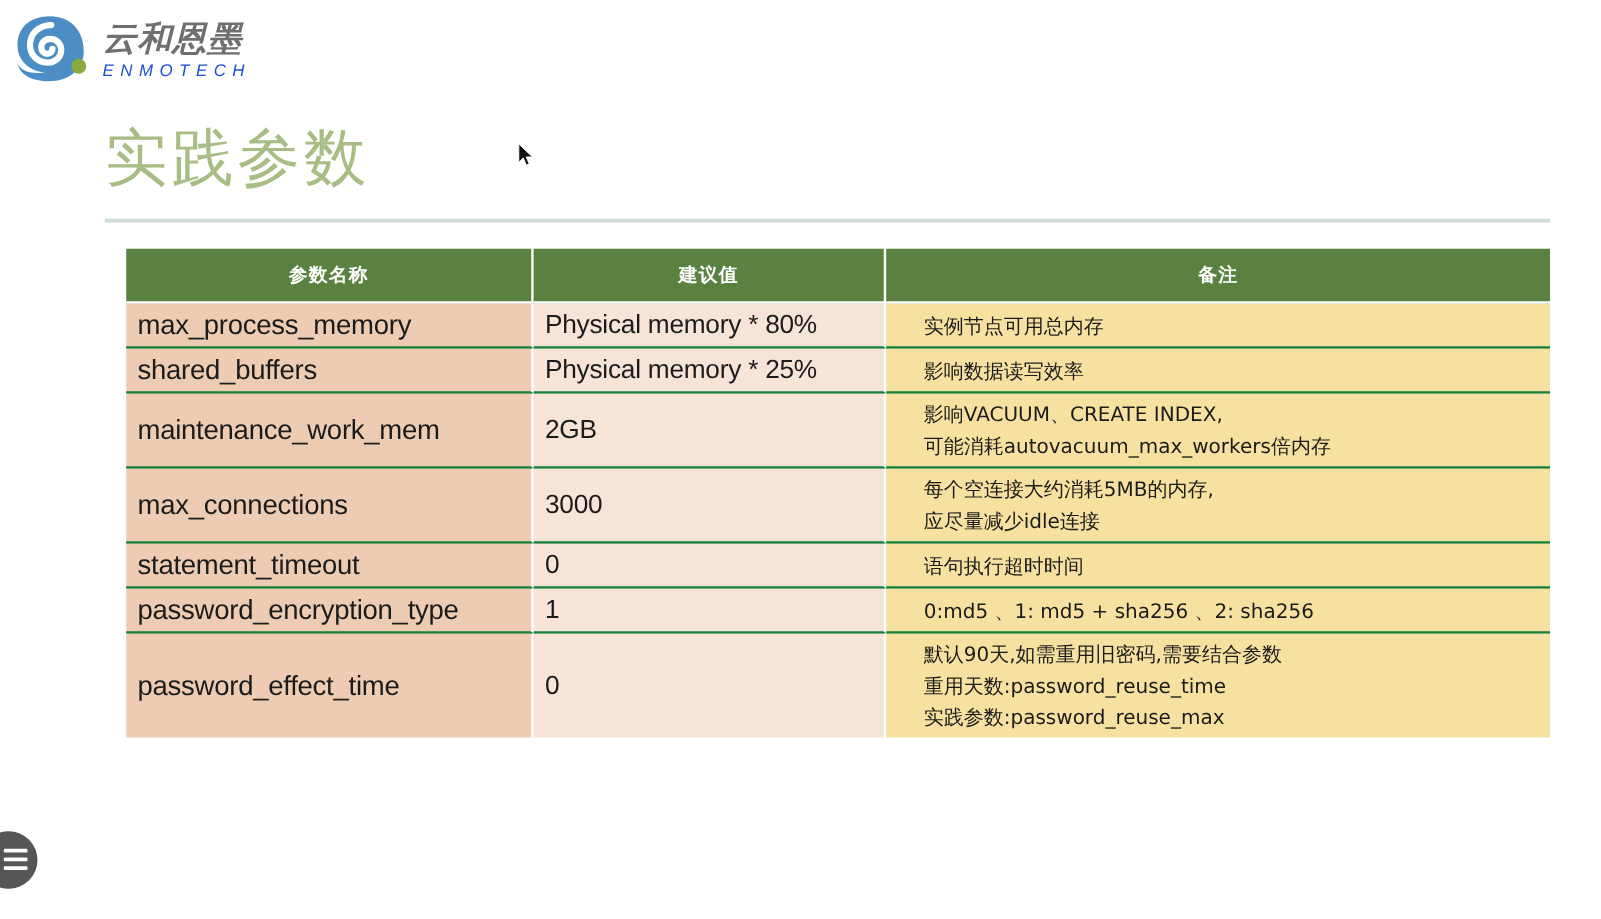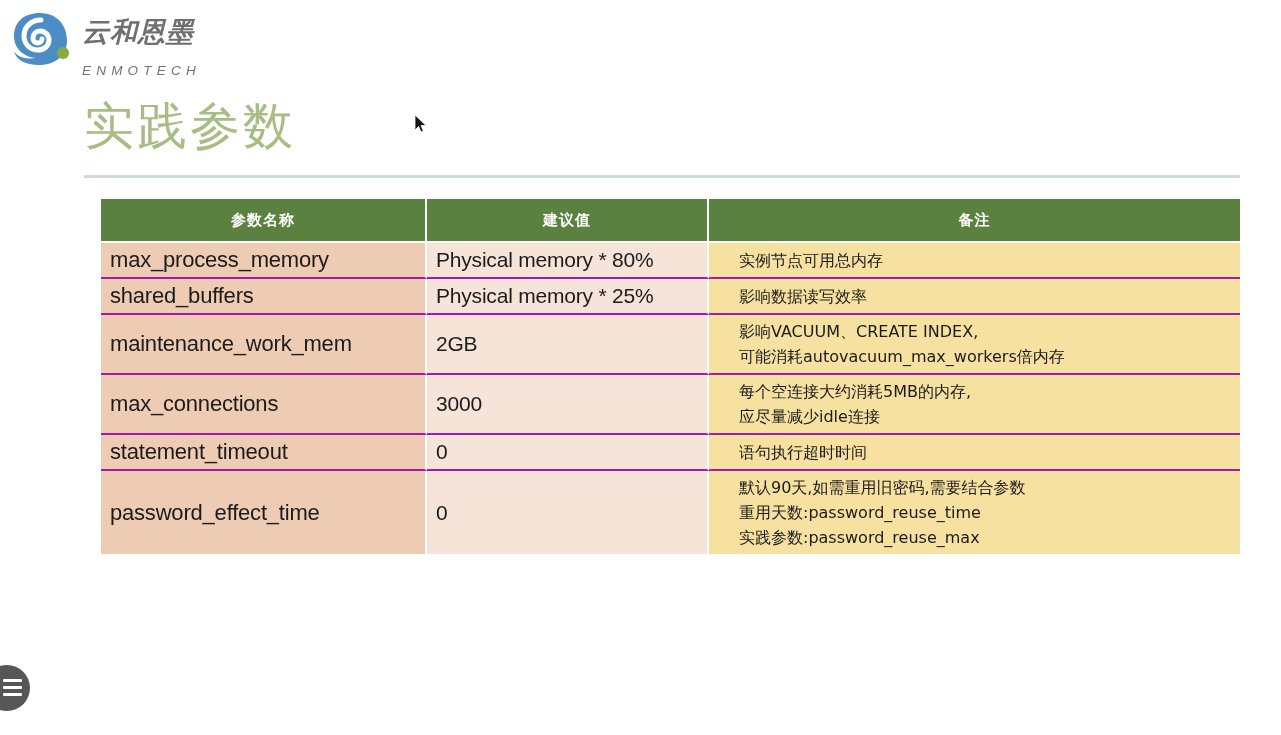--- a/index.html
+++ b/index.html
@@ -43,23 +43,23 @@
     letter-spacing: 1px;
     color: #6f6f6f;
     font-weight: 700;
     line-height: 28px;
     font-family: "DejaVu Sans", sans-serif;
   }
   .logo-en {
     display: block;
     font-size: 13.5px;
     letter-spacing: 5.2px;
-    color: #737373;
+    color: #1d4ed8;
     line-height: 17px;
-    margin-top: 16px;
+    margin-top: 2px;
     font-family: "Liberation Sans", sans-serif;
   }
 
   
   .slide-title {
     position: absolute;
     left: 84px;
     top: 97px;
     font-size: 50px;
     line-height: 58px;
@@ -133,21 +133,21 @@
     border-bottom: 2px solid #ffffff;
     border-right: 2px solid #ffffff;
     font-family: "DejaVu Sans", sans-serif;
     letter-spacing: 1px;
   }
   .param-table thead th:last-child { border-right: none; }
 
   .param-table td {
     padding: 4px 9px;
     vertical-align: middle;
-    border-bottom: 2px solid #a21caf;
+    border-bottom: 2px solid #15803d;
     border-right: 2px solid #ffffff;
   }
   .param-table tr:last-child td { border-bottom: none; }
   .param-table td.cell-note { border-right: none; }
 
   td.cell-name {
     background: #edccb3;
     color: #1b1b1b;
     font-size: 22px;
     letter-spacing: -0.2px;
@@ -241,20 +241,27 @@
       </td>
     </tr>
     <tr>
       <td class="cell-name">statement_timeout</td>
       <td class="cell-value">0</td>
       <td class="cell-note">
         <span class="note-line">语句执行超时时间</span>
       </td>
     </tr>
     <tr>
+      <td class="cell-name">password_encryption_type</td>
+      <td class="cell-value">1</td>
+      <td class="cell-note">
+        <span class="note-line">0:md5 、1: md5 + sha256 、2: sha256</span>
+      </td>
+    </tr>
+    <tr>
       <td class="cell-name">password_effect_time</td>
       <td class="cell-value">0</td>
       <td class="cell-note">
         <span class="note-line">默认90天,如需重用旧密码,需要结合参数</span>
         <span class="note-line">重用天数:password_reuse_time</span>
         <span class="note-line">实践参数:password_reuse_max</span>
       </td>
     </tr>
   </tbody>
 </table>

